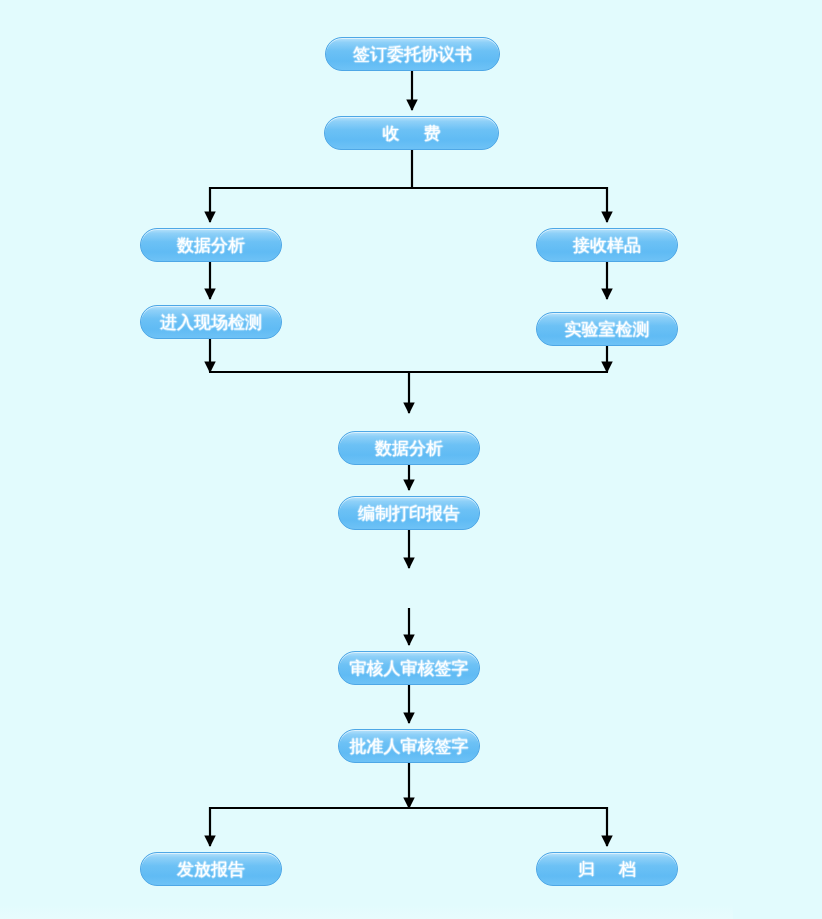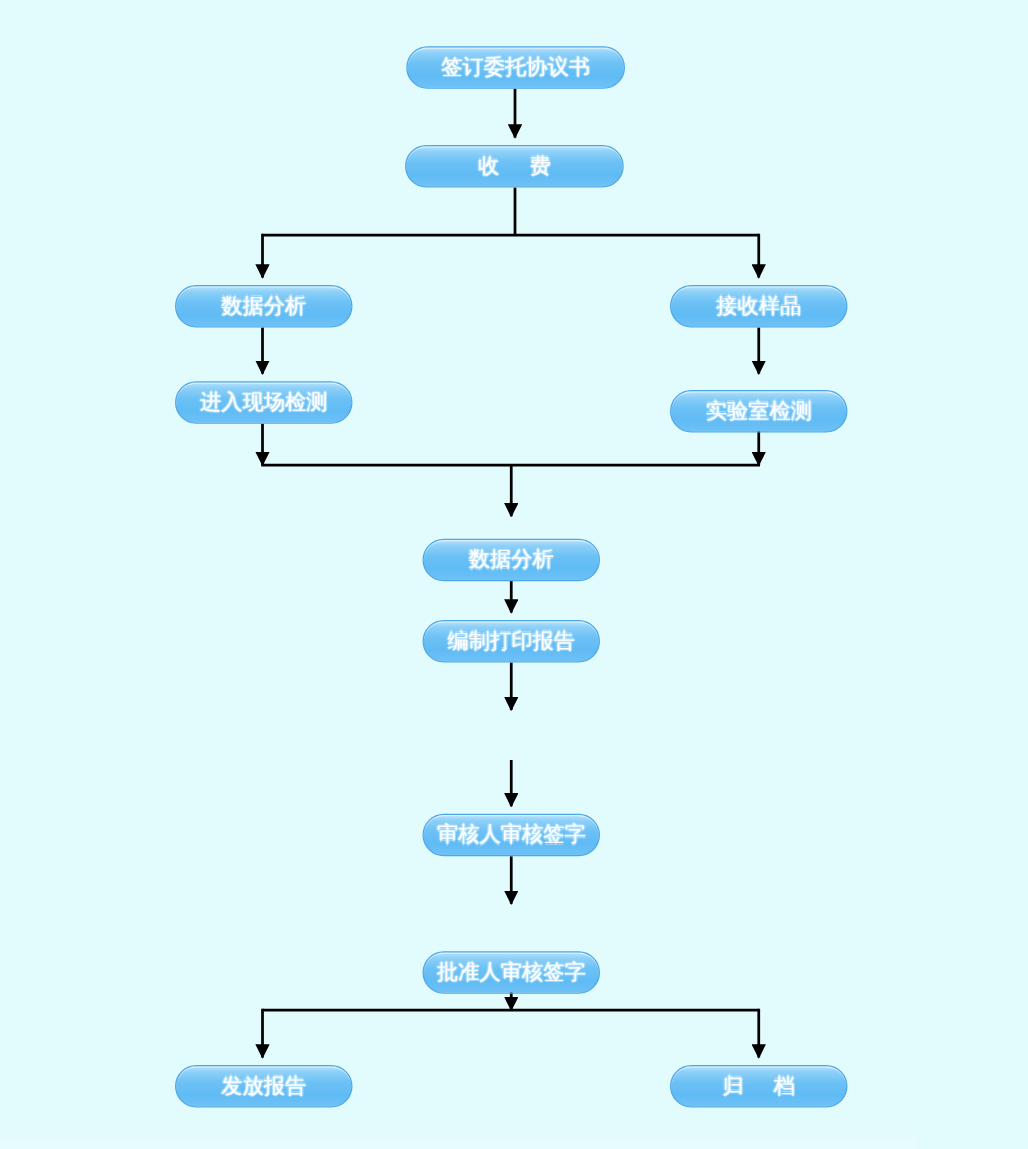--- a/index.html
+++ b/index.html
@@ -152,21 +152,21 @@
 
   <div class="node" style="left:338px; top:496px; width:142px;">
     <span class="label">编制打印报告</span>
   </div>
 
 
   <div class="node" style="left:338px; top:651px; width:142px;">
     <span class="label">审核人审核签字</span>
   </div>
 
-  <div class="node" style="left:338px; top:761px; width:142px;">
+  <div class="node" style="left:338px; top:729px; width:142px;">
     <span class="label">批准人审核签字</span>
   </div>
 
   <div class="node" style="left:140px; top:852px; width:142px;">
     <span class="label">发放报告</span>
   </div>
 
   <div class="node spaced" style="left:536px; top:852px; width:142px;">
     <span class="label">归  档</span>
   </div>

